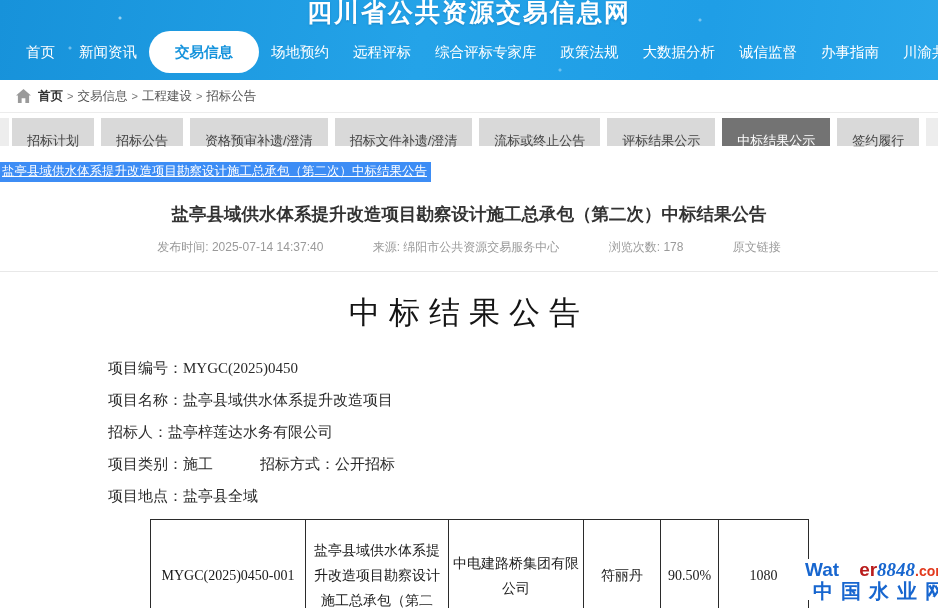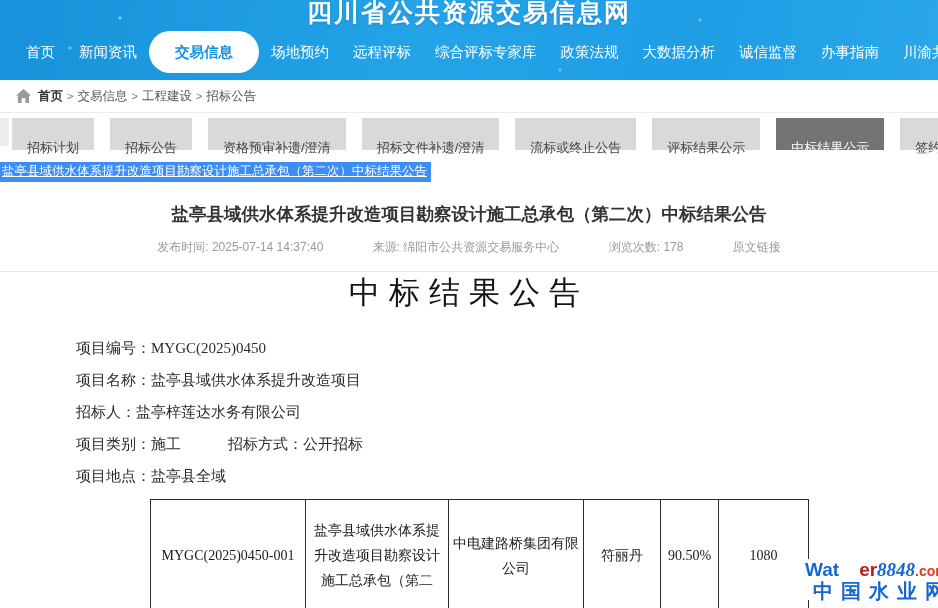--- a/index.html
+++ b/index.html
@@ -40,40 +40,40 @@
                     font-size:12.5px; color:#555; background:#fff;
                     border-bottom:1px solid #ececec; }
   .home-icon { width:15px; height:14px; margin-right:7px; display:inline-block; }
   .crumb { cursor:pointer; }
   .crumb.first { font-weight:bold; color:#333; }
   .crumb-sep { margin:0 4px; color:#777; font-size:11px; }
 
   
   .tab-bar { margin-top:5px; height:28px; display:flex; font-size:13px; }
   .tab-spacer { width:9px; background:#ededed; margin-right:3px; flex:0 0 auto; }
-  .tab { background:#d9d9d9; color:#444; line-height:28px; padding:16px 15px;
-         margin-right:16px; cursor:pointer; white-space:nowrap; flex:0 0 auto; }
+  .tab { background:#d9d9d9; color:#444; line-height:28px; padding:9px 15px;
+         margin-right:7px; cursor:pointer; white-space:nowrap; flex:0 0 auto; }
   .tab.active { background:#737373; color:#fff; }
   .tab-fill { flex:1 1 auto; background:#ededed; }
 
   
   .selected-link { display:inline-block; margin-top:16px; background:#3d8df5; color:#fff;
                    font-size:12.5px; text-decoration:underline; padding:1px 4px 2px 2px;
                    cursor:pointer; }
   .article-title { margin:20px 30px 0; text-align:center; font-size:17.5px;
                    font-weight:bold; color:#333; }
   .article-meta { margin-top:13px; text-align:center; font-size:12px; color:#9a9a9a; }
   .meta-group { margin:0 23px; }
   .meta-link { cursor:pointer; }
   .divider { margin-top:15px; border-bottom:1px solid #e8e8e8; }
 
-  .notice-heading { text-align:center;
+  .notice-heading { margin-top:20px; text-align:center;
                     font-family:"Liberation Serif", serif; font-size:31px; color:#151515;
                     letter-spacing:9px; }
-  .fields { margin:25px 0 0 76px; font-family:"Liberation Serif", serif;
+  .fields { margin:25px 0 0 108px; font-family:"Liberation Serif", serif;
             font-size:15px; color:#2b2b2b; }
   .field-line { margin-bottom:13px; }
   .field-gap { display:inline-block; width:47px; }
 
   
   .result-table { margin:8px 0 0 150px; border-collapse:collapse; table-layout:fixed;
                   width:658px; font-family:"Liberation Serif", serif; color:#1a1a1a; }
   .result-table th, .result-table td { border:1px solid #2b2b2b; text-align:center;
                   vertical-align:middle; font-weight:normal; padding:1px 2px; }
   .result-table th { font-size:15px; height:26px; }

